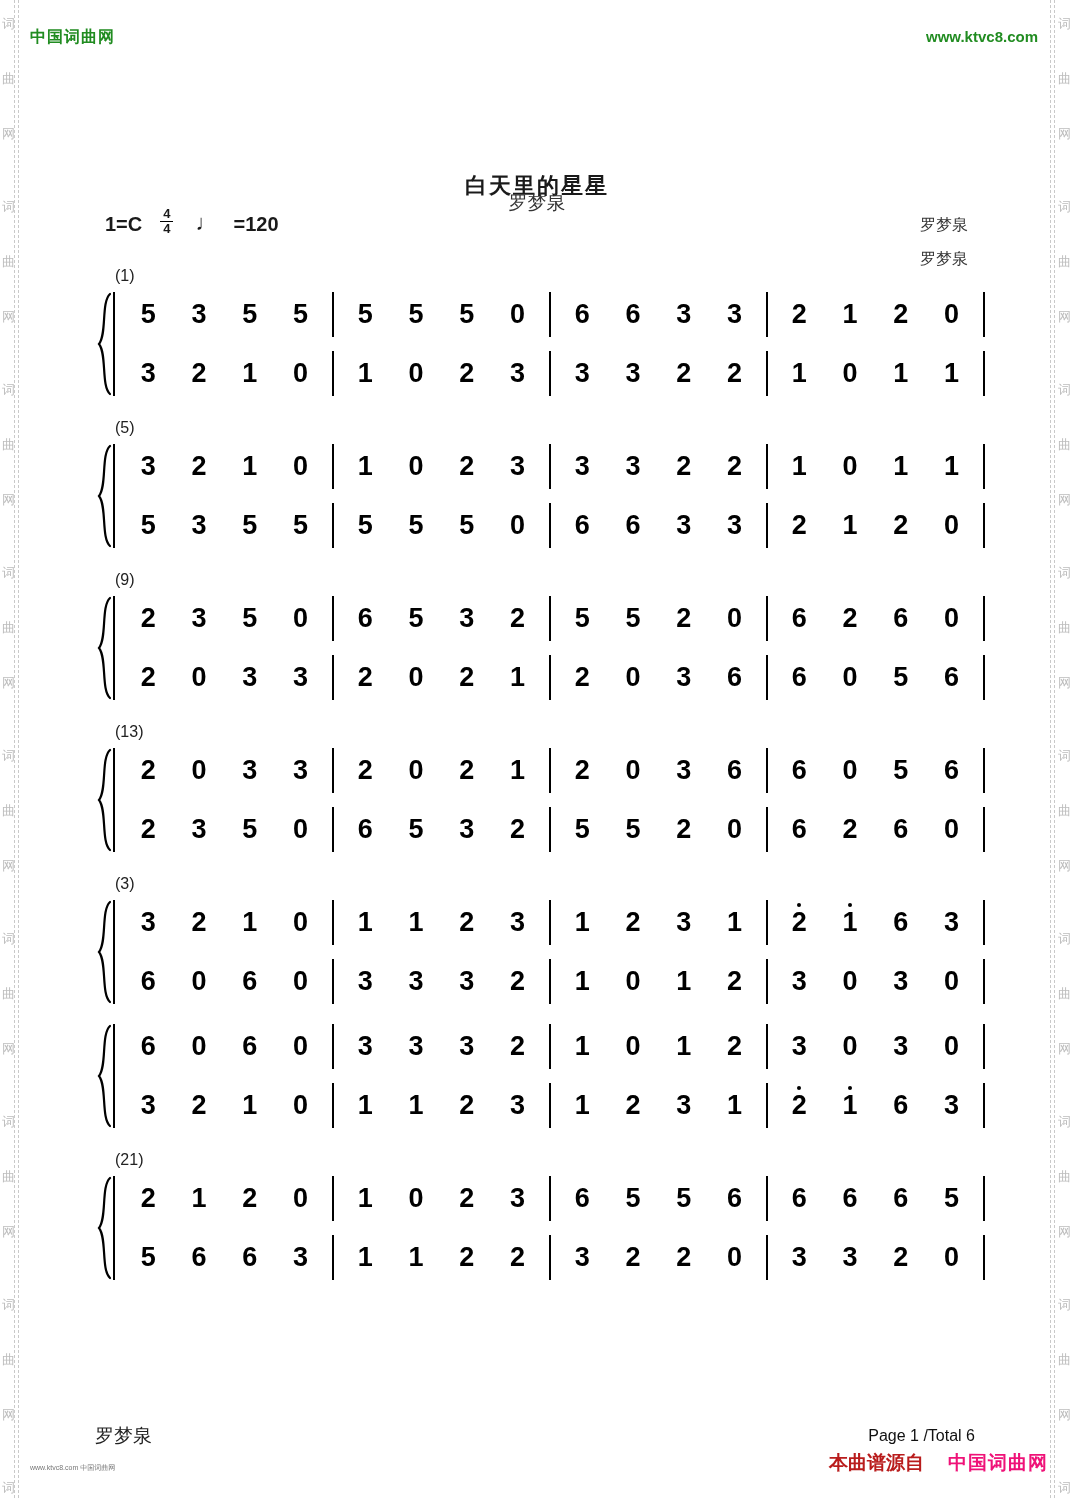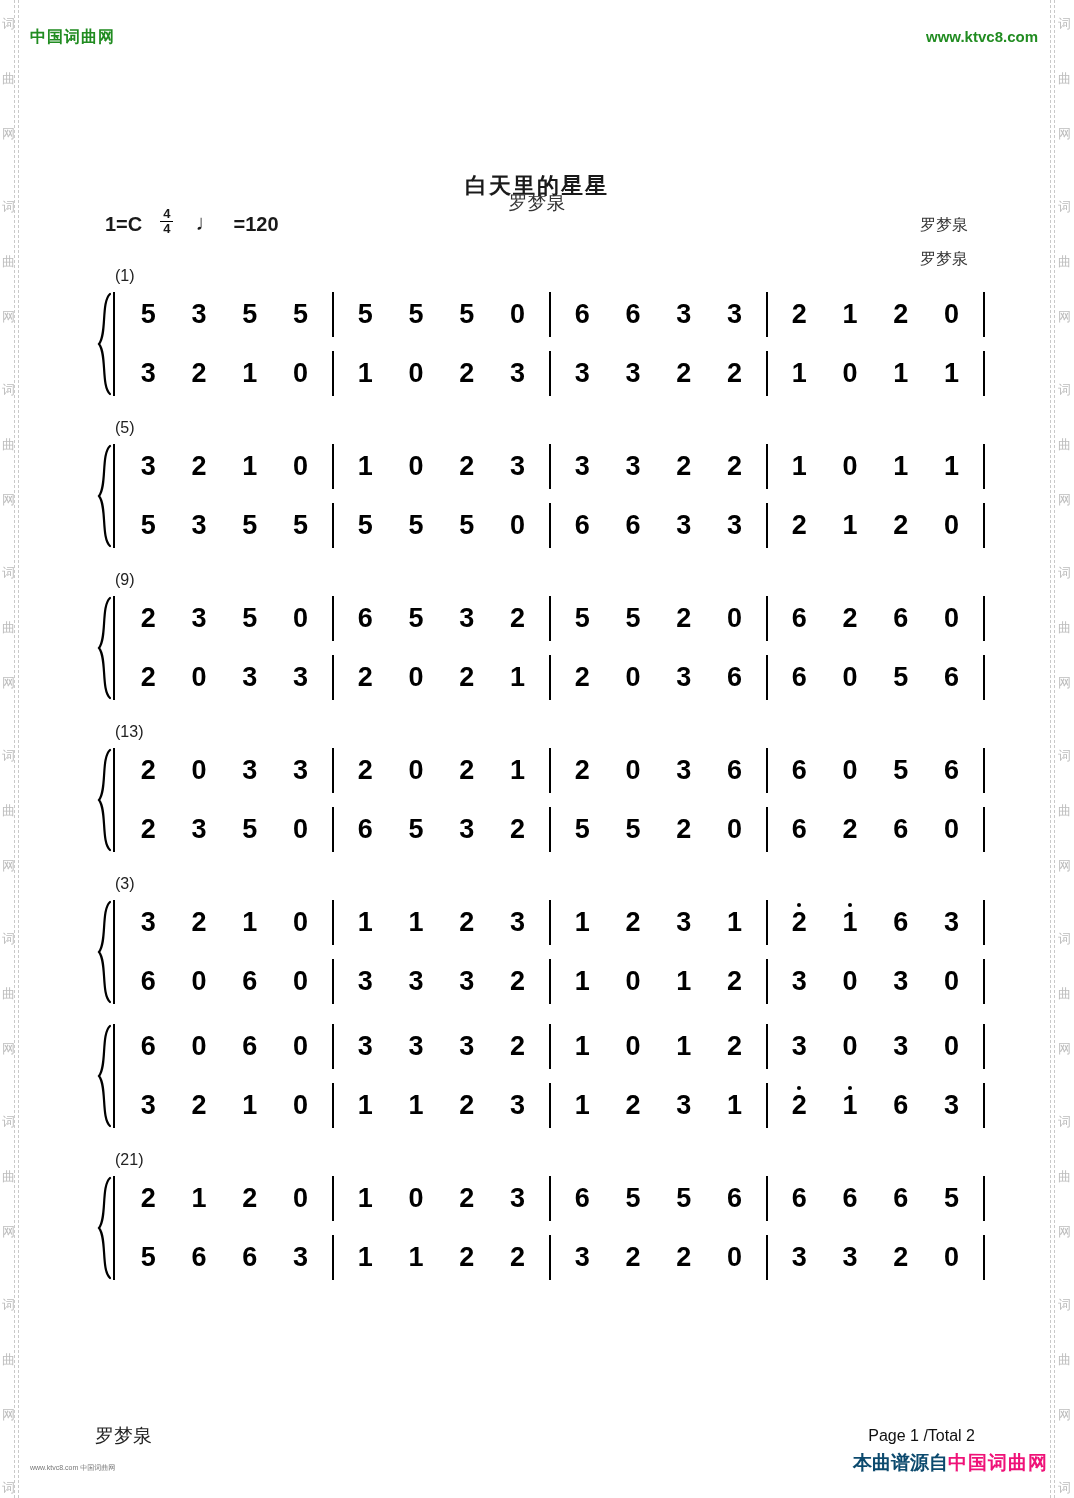--- a/index.html
+++ b/index.html
@@ -77,21 +77,21 @@
   .hi-dot {
     position:absolute; top:3px; left:50%; transform:translateX(-50%);
     width:4px; height:4px; border-radius:50%; background:#000;
   }
 
   
   .footer-composer { position:absolute; top:1423px; left:95px; font-size:19px; color:#222; }
   .footer-watermark { position:absolute; top:1463px; left:30px; font-size:7px; color:#777; }
   .page-info { position:absolute; top:1427px; right:99px; font-size:16px; color:#111; }
   .source-line { position:absolute; top:1450px; right:26px; font-size:19px; font-weight:bold; }
-  .source-prefix { color:#0c4a6e; }
+  .source-prefix { color:#b91c1c; margin-right:24px; }
   .source-name { letter-spacing:1px; }
 </style>
 </head>
 <body>
 
 <div class="side-strip left" id="strip-left">
     <div class="side-char">词</div>
     <div class="side-char">曲</div>
     <div class="side-char group-end">网</div>
     <div class="side-char">词</div>
@@ -676,16 +676,16 @@
             </div>
             <div class="bar"></div>
           </div>
         </div>
       </div>
     </div>
   </div>
 
 <div class="footer-composer">罗梦泉</div>
 <div class="footer-watermark">www.ktvc8.com 中国词曲网</div>
-<div class="page-info">Page 1 /Total 2</div>
+<div class="page-info">Page 1 /Total 6</div>
 <div class="source-line">
   <span class="source-prefix">本曲谱源自</span><span class="source-name" style="color: rgb(239, 18, 120);">中国词曲网</span>
 </div>
 
 </body></html>

